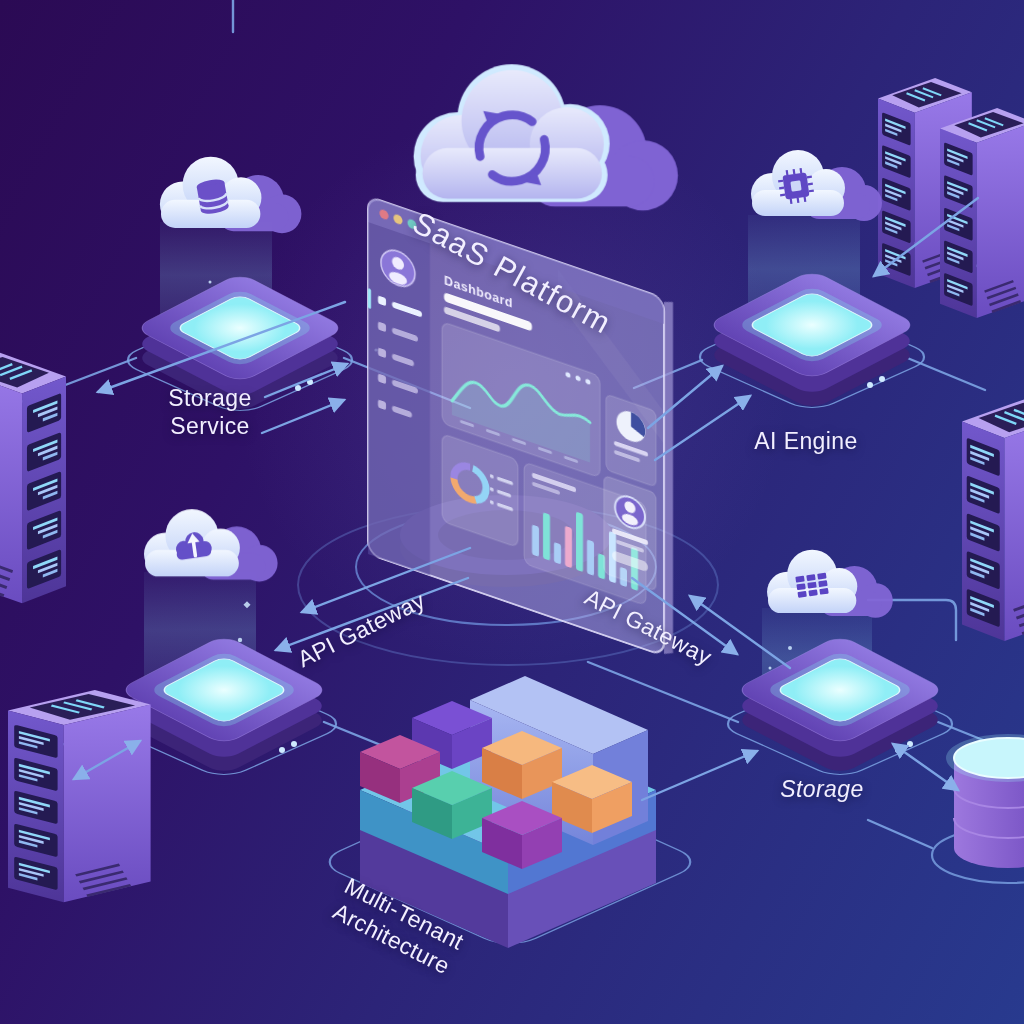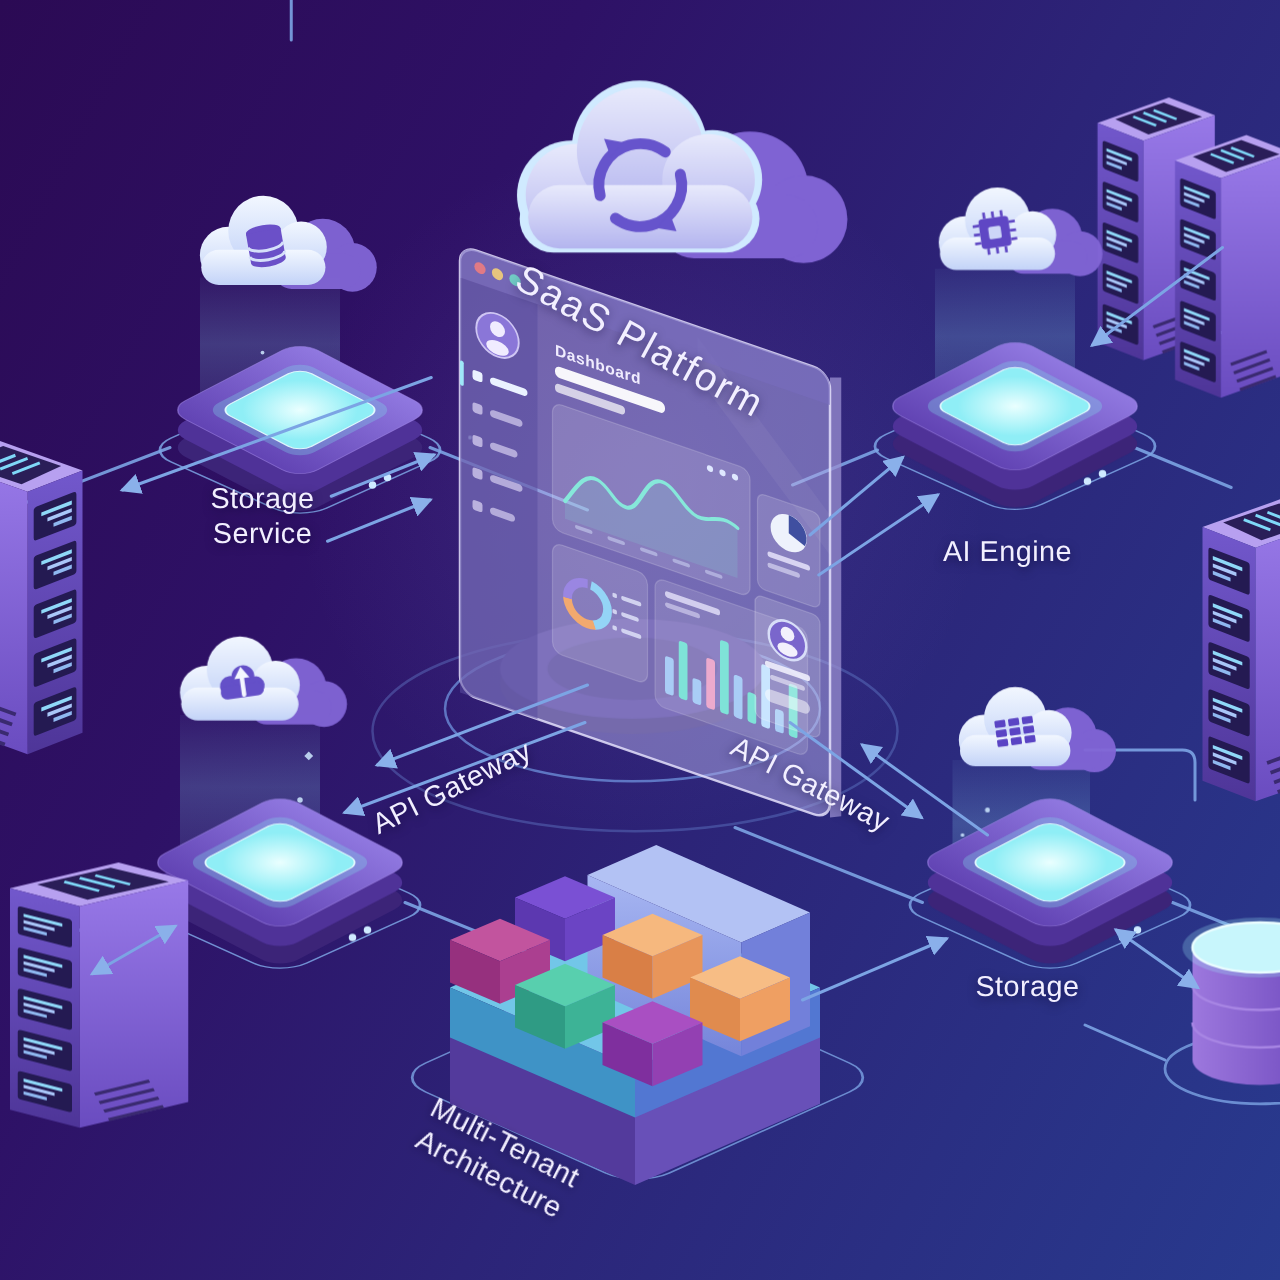--- a/index.html
+++ b/index.html
@@ -487,17 +487,17 @@
 <div class="lbl lbl-saas" style="left:424px;top:204px;">SaaS Platform</div>
 
 <div class="lbl" style="left:135px;top:384px;width:150px;">Storage Service</div>
 
 <div class="lbl" style="left:731px;top:393px;width:150px;white-space:nowrap;margin-top:34px;">AI Engine</div>
 
 <div class="lbl lbl-rot-up" style="left:293px;top:648px;">API Gateway</div>
 
 <div class="lbl lbl-rot-dn" style="left:593px;top:583px;">API Gateway</div>
 
-<div class="lbl" style="left:747px;top:775px;width:150px;">Storage</div>
+<div class="lbl" style="left:747px;top:775px;width:150px;font-style:italic;">Storage</div>
 
 <div class="lbl lbl-mt" style="left:326px;top:858px;width:190px;">Multi-Tenant Architecture</div>
 
 </div>
 
 </body></html>

